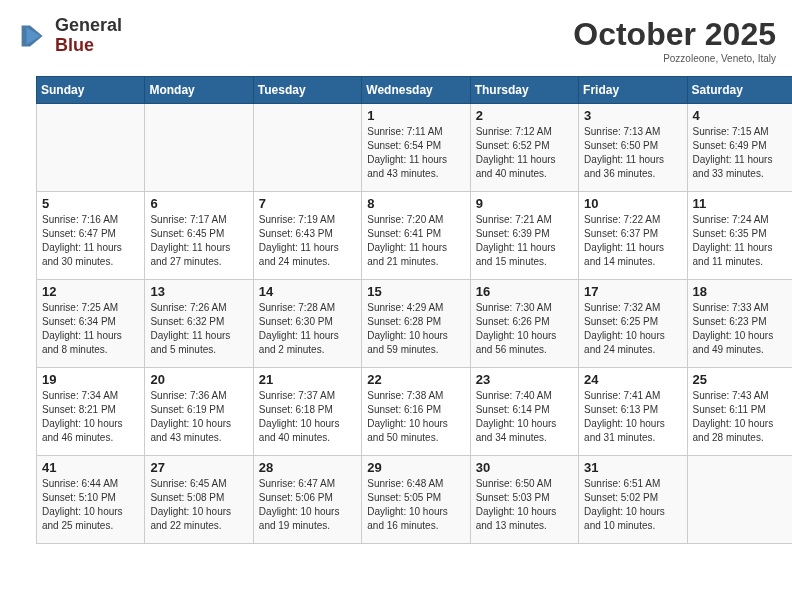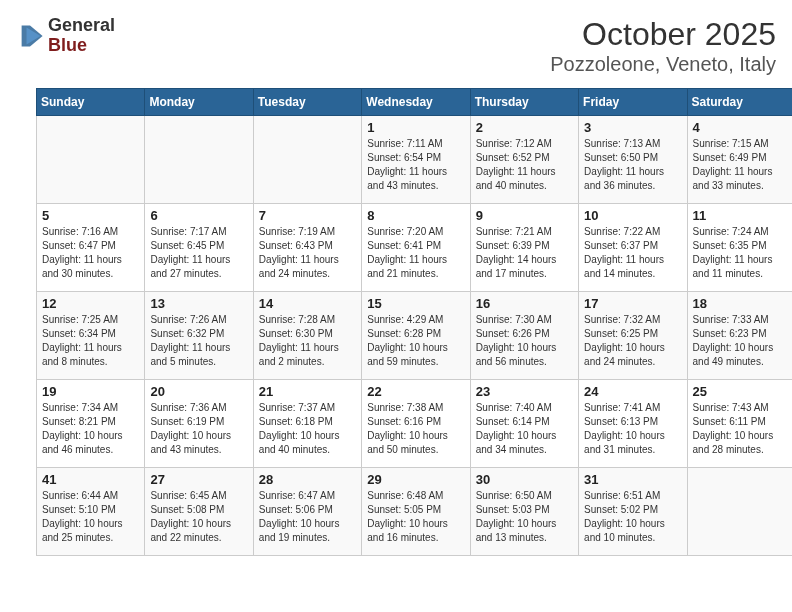--- a/index.html
+++ b/index.html
@@ -12,44 +12,45 @@
     }
     .header {
       display: flex;
       justify-content: space-between;
       align-items: flex-start;
       margin-bottom: 12px;
     }
     .logo {
       display: flex;
       align-items: center;
+      gap: 7px;
     }
     .logo-text {
       font-size: 18px;
       font-weight: bold;
       line-height: 1.1;
     }
     .logo-general { color: #333; }
     .logo-blue { color: #7f1d1d; }
     .logo-icon {
       width: 28px;
       height: 28px;
       margin-right: 4px;
     }
     .title-block {
       text-align: right;
     }
     .month-title {
       font-size: 32px;
-      font-weight: normal;
+      font-weight: bold;
       color: #333;
       margin-left: 40px;
     }
     .subtitle {
-      font-size: 20px;
+      font-size: 10px;
       color: #555;
     }
     table {
       width: 100%;
       border-collapse: collapse;
       table-layout: fixed;
       margin-left: 20px;
     }
     thead tr th {
       background: #2a6496;
@@ -151,21 +152,21 @@
         <td>
           <div class="day-number">7</div>
           <div class="day-info"><span>Sunrise: 7:19 AM</span><br><span>Sunset: 6:43 PM</span><br><span>Daylight: 11 hours and 24 minutes.</span></div>
         </td>
         <td>
           <div class="day-number">8</div>
           <div class="day-info"><span>Sunrise: 7:20 AM</span><br><span>Sunset: 6:41 PM</span><br><span>Daylight: 11 hours and 21 minutes.</span></div>
         </td>
         <td>
           <div class="day-number">9</div>
-          <div class="day-info"><span>Sunrise: 7:21 AM</span><br><span>Sunset: 6:39 PM</span><br><span>Daylight: 14 hours and 17 minutes.</span></div>
+          <div class="day-info"><span>Sunrise: 7:21 AM</span><br><span>Sunset: 6:39 PM</span><br><span>Daylight: 11 hours and 15 minutes.</span></div>
         </td>
         <td>
           <div class="day-number">10</div>
           <div class="day-info"><span>Sunrise: 7:22 AM</span><br><span>Sunset: 6:37 PM</span><br><span>Daylight: 11 hours and 14 minutes.</span></div>
         </td>
         <td>
           <div class="day-number">11</div>
           <div class="day-info"><span>Sunrise: 7:24 AM</span><br><span>Sunset: 6:35 PM</span><br><span>Daylight: 11 hours and 11 minutes.</span></div>
         </td>
       </tr>

